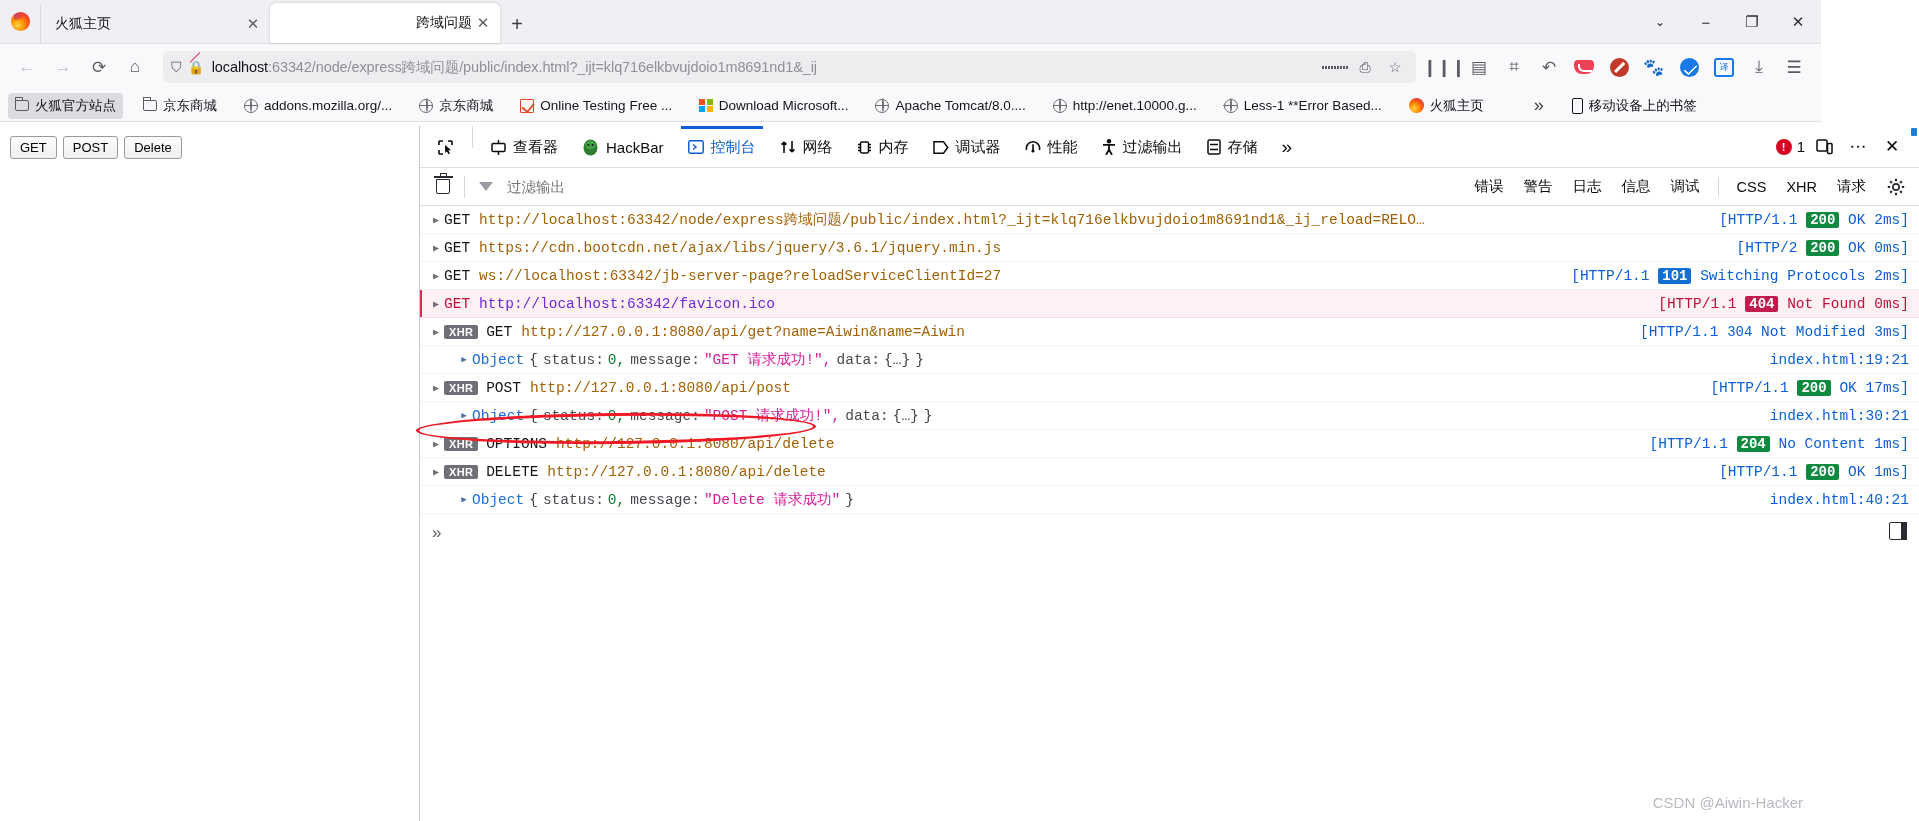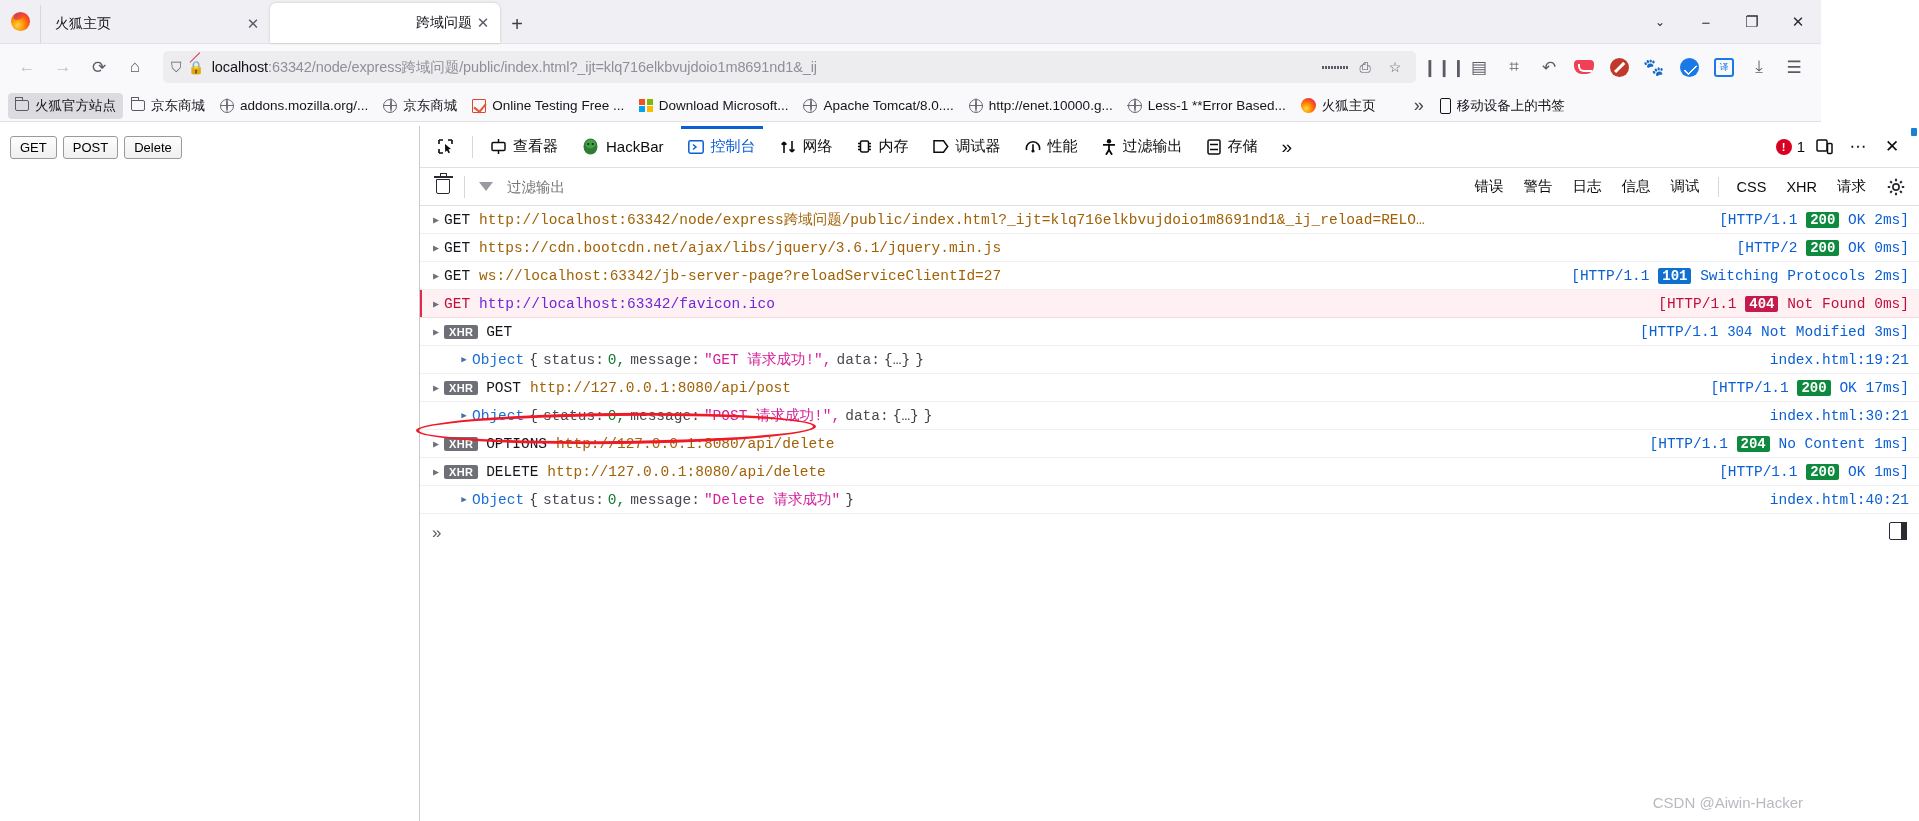--- a/index.html
+++ b/index.html
@@ -100,21 +100,21 @@
   .pocket::after{content:"";position:absolute;left:4px;top:4px;width:12px;height:6px;border-left:2.5px solid #fff;border-bottom:2.5px solid #fff;border-radius:0 0 0 6px;transform:rotate(-0deg);}
   .noscript { width:19px;height:19px;border-radius:50%;background:#c0392b;position:relative;}
   .noscript::after{content:"";position:absolute;left:3px;top:8px;width:13px;height:2.5px;background:#fff;transform:rotate(-45deg);}
   .bluecircle{width:19px;height:19px;border-radius:50%;background:#1979e6;position:relative;}
   .bluecircle::after{content:"";position:absolute;left:4px;top:7px;width:11px;height:5px;border-bottom:2.5px solid #fff;border-left:2.5px solid #fff;transform:rotate(-45deg);border-radius:1px;}
   .translate{width:20px;height:19px;border:2px solid #1979e6;border-radius:3px;color:#1979e6;font-size:9px;display:flex;align-items:center;justify-content:center;}
 
   
   .bookmarks {
     height: 32px; background:#f9f9fb; display:flex; align-items:center;
-    padding: 0 8px; gap: 1px; border-bottom: 1px solid #e0e0e4; position: relative;
+    padding: 0 8px; gap: 13px; border-bottom: 1px solid #e0e0e4; position: relative;
   }
   .bm {
     display:flex; align-items:center; gap:6px; padding: 4px 7px; border-radius:4px;
     font-size: 13.5px; color:#15141a; white-space:nowrap;
   }
   .bm.sel { background:#dcdce0; }
   .ico-folder {
     width:14px;height:11px;border:1.4px solid #5b5b66;border-radius:1px 2px 2px 2px;position:relative;
   }
   .ico-folder::before{content:"";position:absolute;left:-1.4px;top:-4px;width:6px;height:3px;border:1.4px solid #5b5b66;border-bottom:none;border-radius:1px 1px 0 0;}
@@ -143,21 +143,21 @@
     padding: 3px 9px; background: linear-gradient(#fdfdfd,#efefef);
     border: 1px solid #9a9a9a; border-radius: 3px; color:#000; cursor:pointer;
   }
 
   
   .devtools {
     position:absolute; left:419px; top:126px; width:1500px; height:695px;
     background:#fff; border-left: 1px solid #c9c9cf; display:flex; flex-direction:column;
   }
   .dt-toolbar {
-    height: 42px; display:flex; align-items:center; padding: 0 6px;
+    height: 42px; display:flex; padding: 0 6px;
     border-bottom:1px solid #e0e0e4; background:#fff; gap: 2px;
   }
   .dt-tab {
     display:flex; align-items:center; gap:7px; padding: 0 11px; height: 42px;
     font-size: 15px; color:#0c0c0d; white-space:nowrap; position:relative;
   }
   .dt-tab.active { color:#0b5fd4; }
   .dt-tab.active::after {
     content:""; position:absolute; left:4px; right:4px; top:0; height:3px; background:#0b5fd4;
   }
@@ -565,20 +565,21 @@
           <span>[HTTP/1.1</span>
           <span class="code c404">404</span>
           <span>Not Found 0ms]</span>
         </span>
       </div>
 
       <div class="row">
         <span class="arrow">▶</span>
         <span class="xhr">XHR</span>
         <span class="method">GET</span>
+        <span class="url">http://127.0.0.1:8080/api/get?name=Aiwin&amp;name=Aiwin</span>
         <span class="status">
           <span>[HTTP/1.1</span>
           <span class="code plain">304</span>
           <span>Not Modified 3ms]</span>
         </span>
       </div>
 
       <div class="row objrow">
         <span class="arrow sm">▶</span>
         <span class="obj-kw">Object</span>

